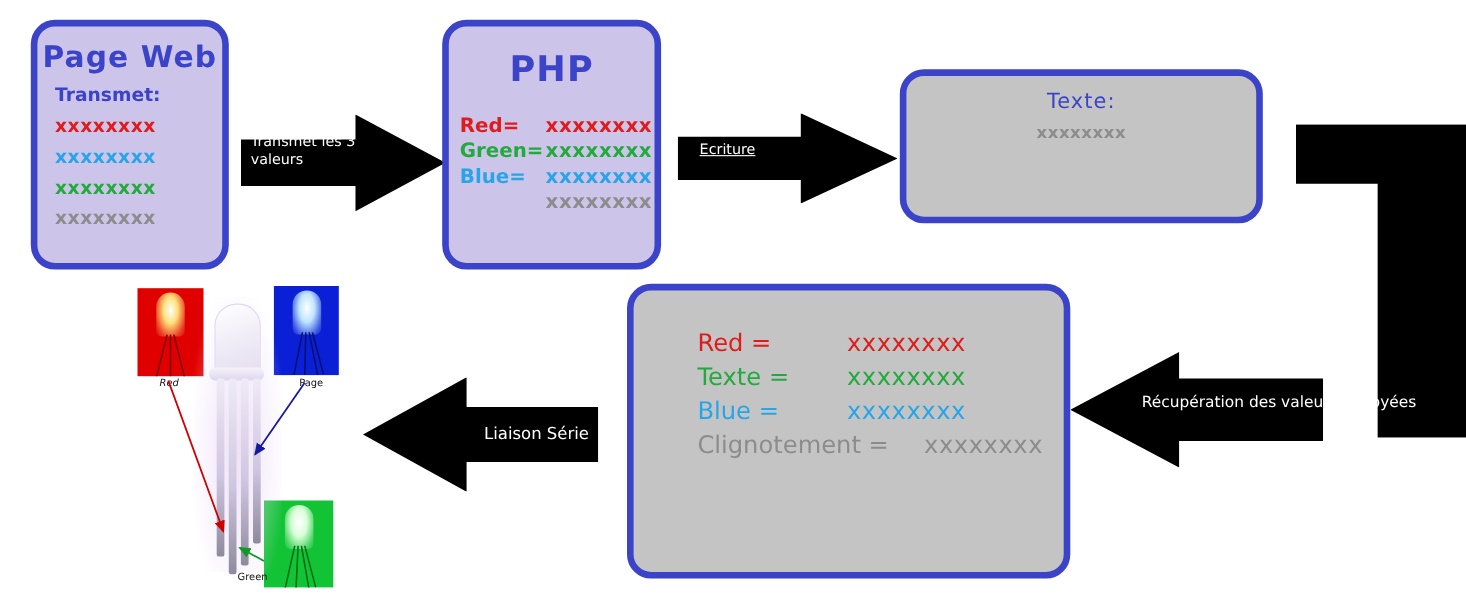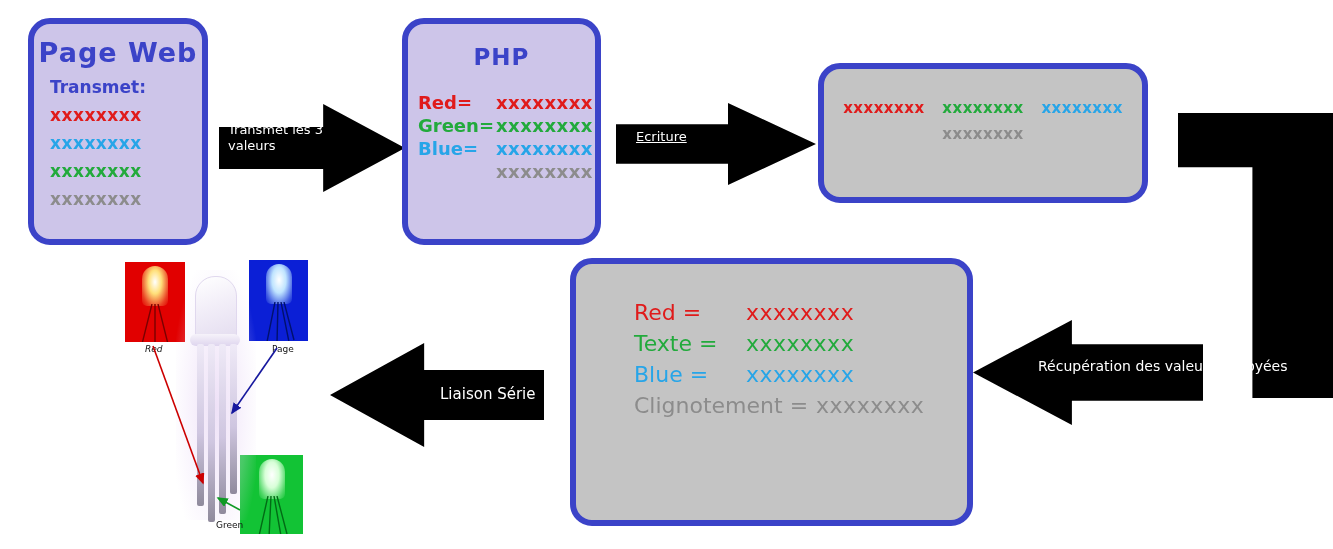--- a/index.html
+++ b/index.html
@@ -52,21 +52,21 @@
     letter-spacing: 0.5px;
     margin: 8px 0 0 16px;
     white-space: nowrap;
   }
 
   
   #php-box {
     left: 402px; top: 18px; width: 199px; height: 227px;
   }
   #php-box .box-title {
-    font-size: 23px;
+    font-size: 32px;
     margin-top: 20px;
   }
   #php-box .php-rows { margin-top: 22px; }
   #php-box .php-row {
     display: flex;
     align-items: baseline;
     margin: 0 0 2px 10px;
     font-weight: bold;
     font-size: 18px;
     white-space: nowrap;
@@ -105,20 +105,21 @@
     margin-top: 26px;
     font-weight: normal;
   }
   #prog-c-box .c-rows { margin-top: 36px; }
   #prog-c-box .c-row {
     display: flex;
     align-items: baseline;
     margin: 0 12px 6px 58px;
     font-size: 22px;
     white-space: nowrap;
+    gap: 24px;
   }
   #prog-c-box .c-key { width: 112px; flex: none; }
   #prog-c-box .c-key-wide { width: auto; }
   #prog-c-box .c-val { letter-spacing: 0.5px; }
 
   
   .c-red   { color: #e01b1b; }
   .c-green { color: #22aa3c; }
   .c-blue  { color: #27a5e8; }
   .c-gray  { color: #8c8c8c; }
@@ -286,25 +287,21 @@
     <div class="php-row php-row-indent">
       <span class="php-val c-gray">xxxxxxxx</span>
     </div>
   </div>
 </div>
 
 <div class="arrow-right" id="arrow-ecriture"></div>
 <div class="arrow-label" id="arrow-ecriture-label">Ecriture</div>
 
 <div class="box box-gray" id="texte-box">
-  <div class="texte-line texte-line-1">
-    <span class="seg c-red">xxxxxxxx</span>
-    <span class="seg c-green">xxxxxxxx</span>
-    <span class="seg c-blue">xxxxxxxx</span>
-  </div>
+  <div class="box-title">Texte:</div>
   <div class="texte-line texte-line-2">
     <span class="seg c-gray">xxxxxxxx</span>
   </div>
 </div>
 
 <div id="arrow-elbow-vertical"></div>
 <div id="arrow-elbow-head"></div>
 <div class="arrow-label" id="arrow-recup-label">Récupération des valeurs envoyées</div>
 
 <div class="box box-gray" id="prog-c-box">

